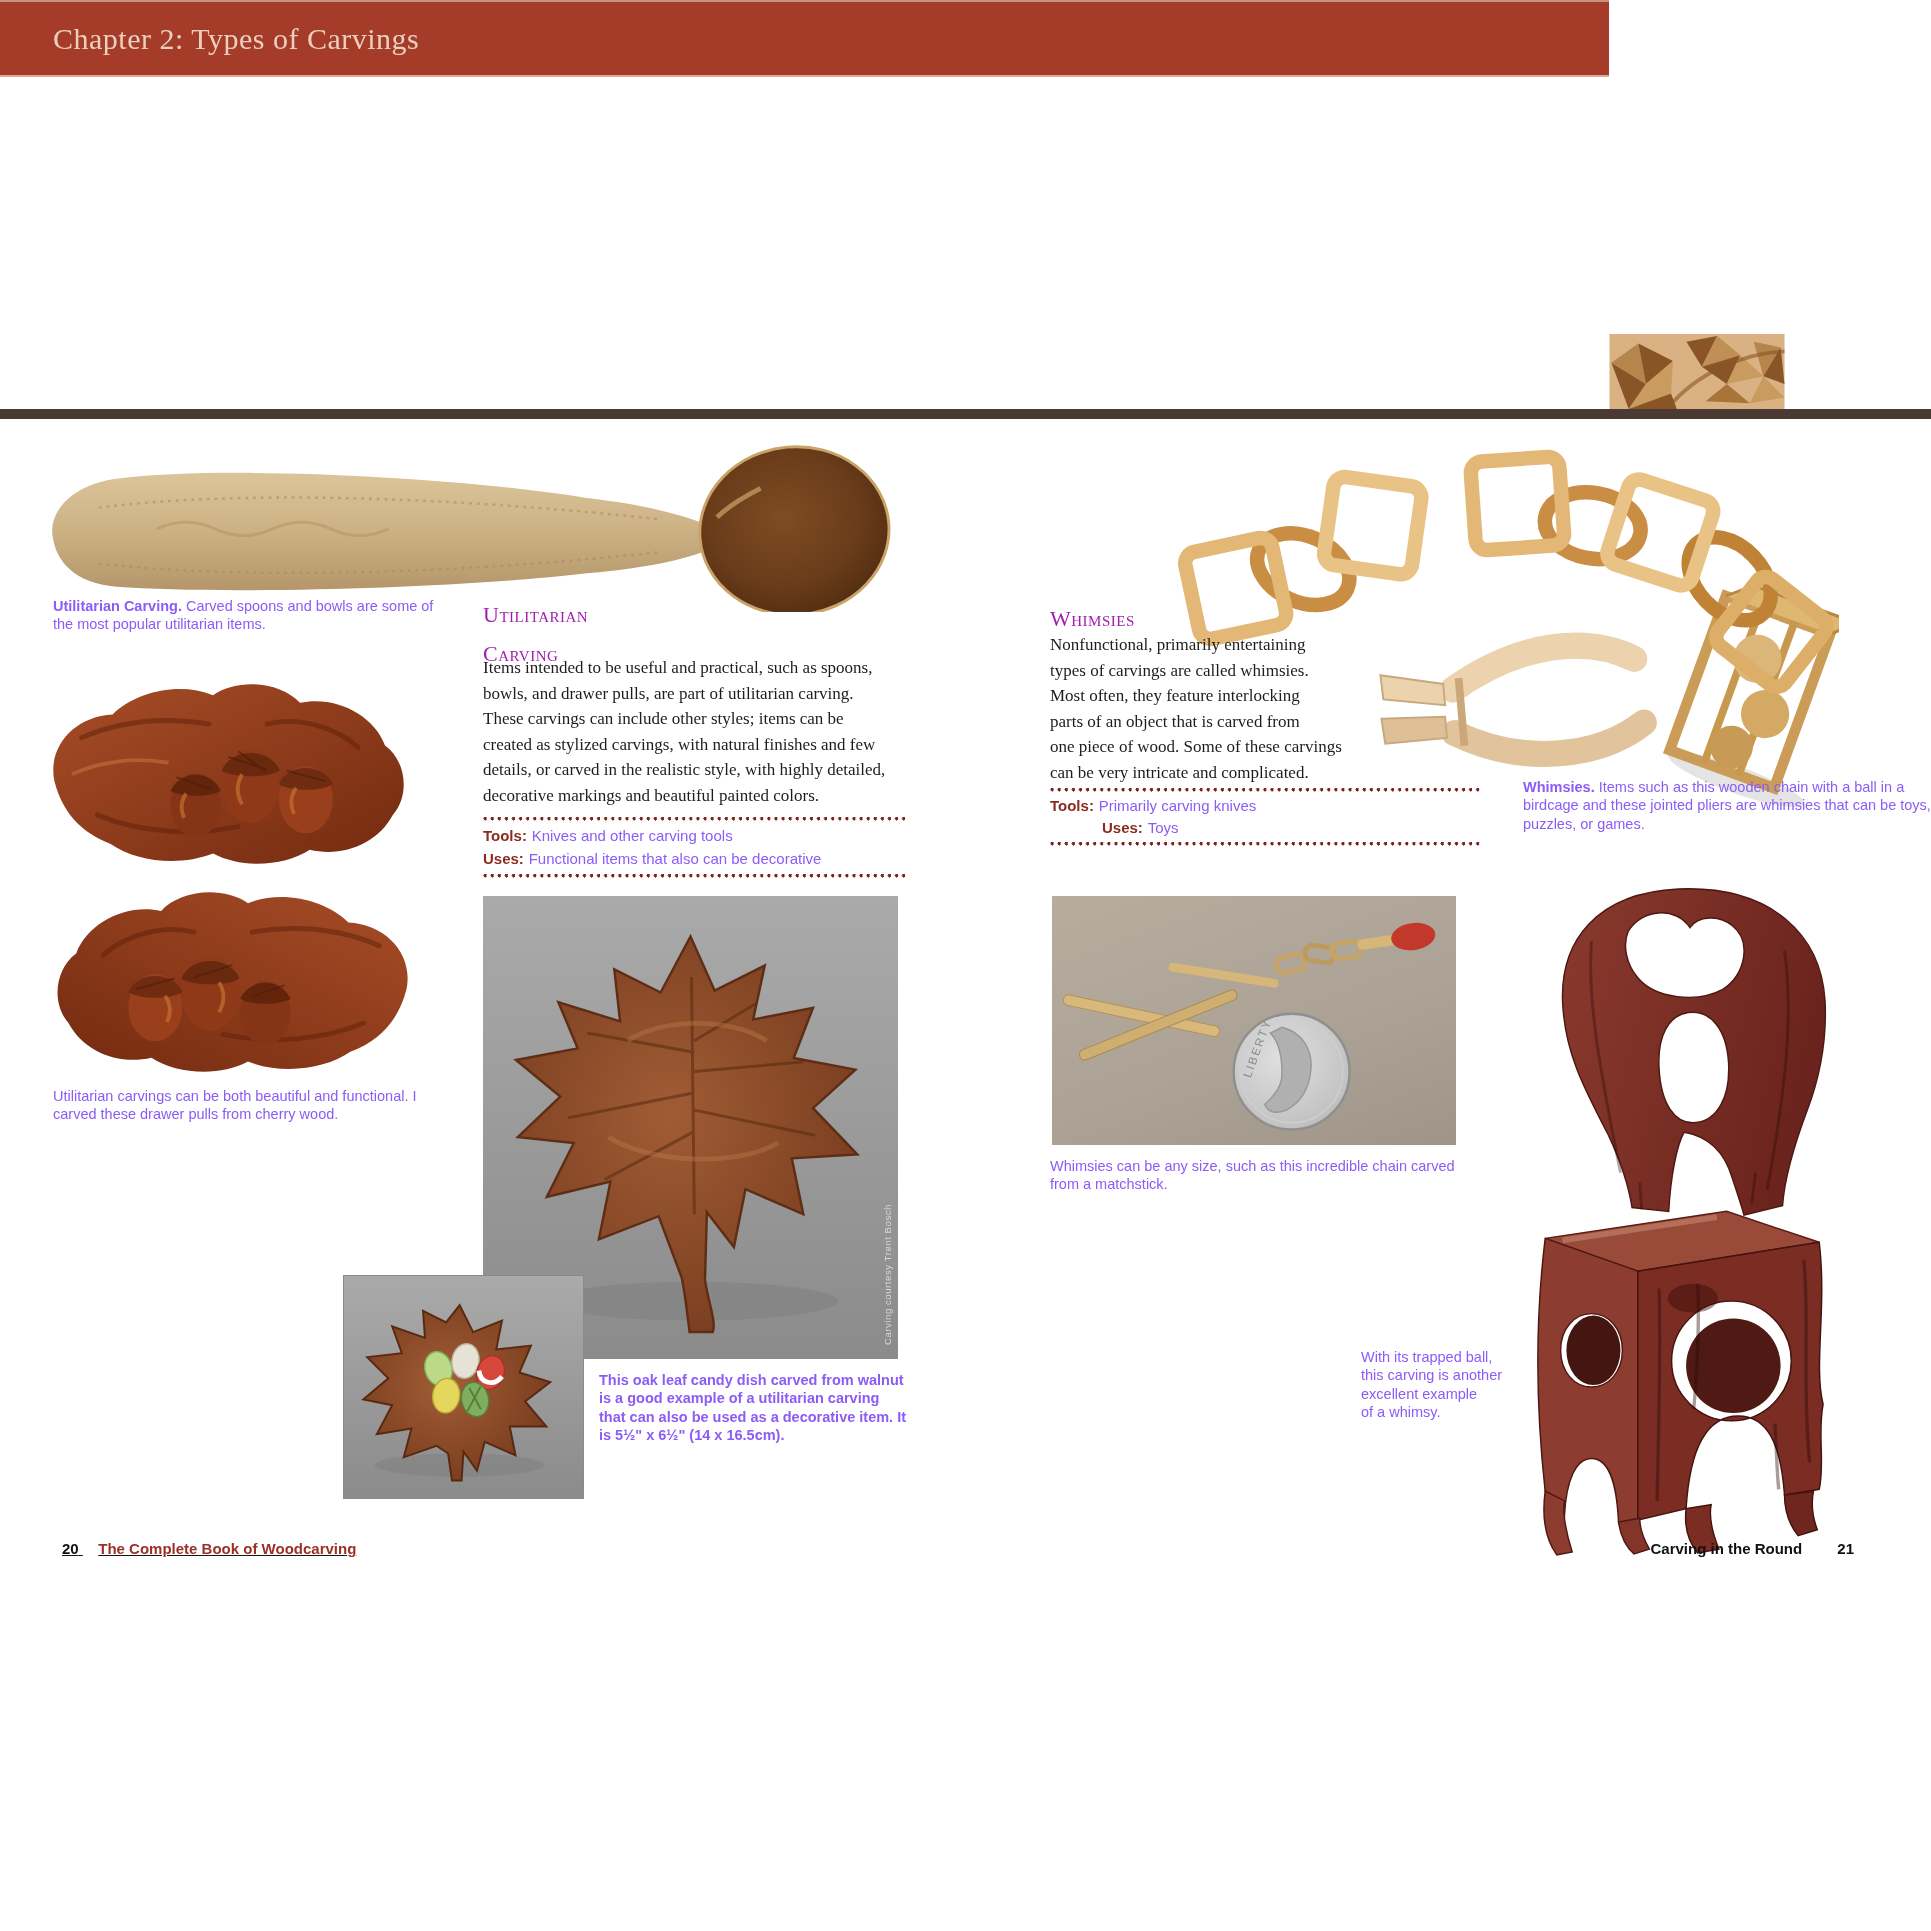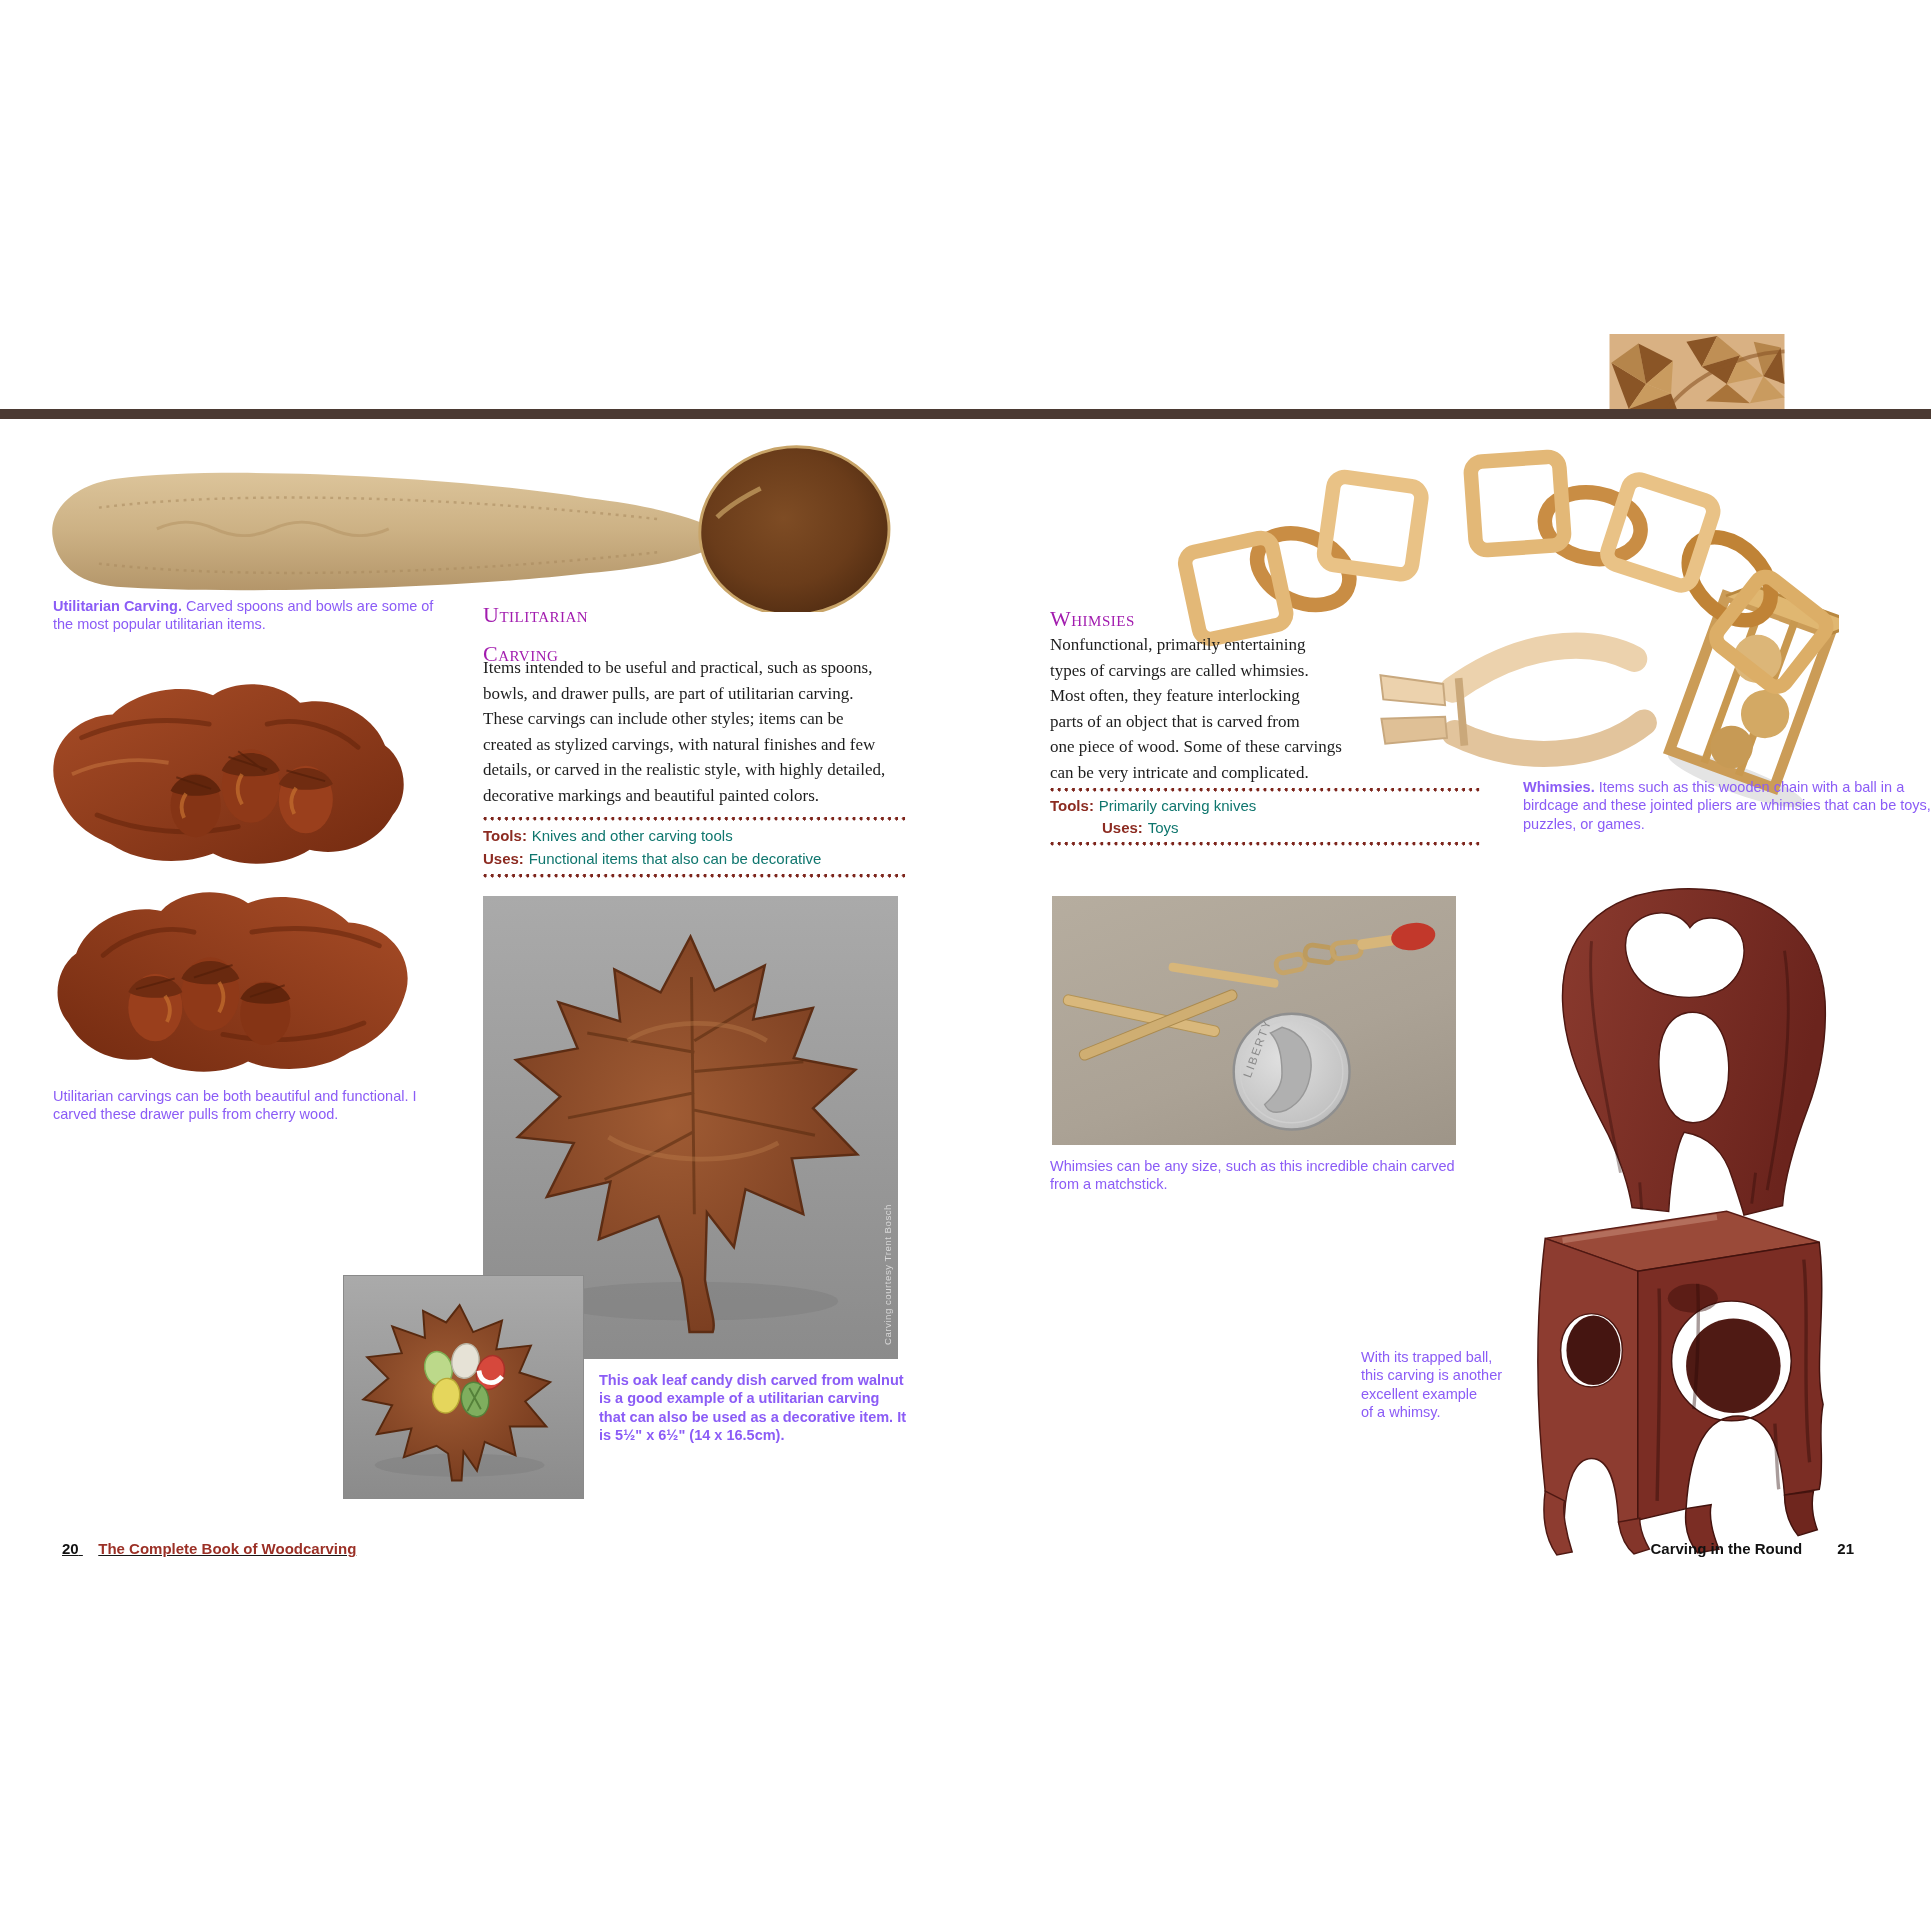--- a/index.html
+++ b/index.html
@@ -14,41 +14,44 @@
   .header-rule{background:#4b3a33;}
   
   .sec-heading{font-family:"Liberation Serif",serif;font-variant:small-caps;font-weight:normal;
                font-size:22px;line-height:39px;color:#a21caf;letter-spacing:0.5px;}
   .body-line{font-family:"Liberation Serif",serif;font-size:17px;line-height:25.5px;
              color:#1d1d1d;white-space:nowrap;}
   .dotrule{height:5.8px;background-image:radial-gradient(circle at 2.1px 2.7px,#7c241b 1.6px,transparent 1.8px);
            background-size:7.1px 5.8px;background-repeat:repeat-x;}
   .tu-row{font-size:15px;line-height:21px;white-space:nowrap;}
   .tu-label{color:#8c2b21;font-weight:bold;}
-  .tu-value{color:#0f766e;margin-left:4.8px;}
+  .tu-value{color:#8b5cf6;margin-left:4.8px;}
   
   .caption{font-size:14.5px;line-height:18.3px;color:#8b5cf6;}
   .cap-bold{font-weight:bold;}
   
   .gray-photo{background:linear-gradient(180deg,#aaaaaa 0%,#999999 55%,#8b8b8b 100%);}
   .tan-photo{background:linear-gradient(160deg,#b6ad9f 0%,#aba295 60%,#9e9588 100%);}
   .credit-vert{position:absolute;right:4.8px;bottom:13.5px;writing-mode:vertical-rl;
                transform:rotate(180deg);font-size:9.7px;color:#d8d8d8;letter-spacing:0.5px;}
   
   .footer{font-size:15px;font-weight:bold;white-space:nowrap;}
   .footer .pgno{color:#111;}
   .footer .red{color:#9b3026;margin-left:15.4px;}
   .footer .blk{color:#111;margin-right:31px;}
   svg{display:block;}
 </style>
 </head>
 <body>
 
 <div id="page">
 
+  <div class="abs chapter-bar" style="left:0;top:348;width:1609px;height:73px;">
+    <span class="chapter-title">Chapter 2: Types of Carvings</span>
+  </div>
   <div class="abs" style="left:1609px;top:334px;width:176px;height:75px;">
     <svg width="176" height="75" viewBox="0 0 182 78">
       <rect width="182" height="78" fill="#d9b183"></rect>
       <g fill="#8a5526">
         <path d="M20,78 L2,30 L38,52 Z"></path>
           <path d="M20,78 L38,52 L64,62 Z" fill="#c99b5f"></path>
         <path d="M20,78 L64,62 L70,78 Z"></path>
           <path d="M2,30 L30,10 L38,52 Z" fill="#b5854b"></path>
         <path d="M30,10 L66,28 L38,52 Z"></path>
           <path d="M66,28 L64,62 L38,52 Z" fill="#c99b5f"></path>

